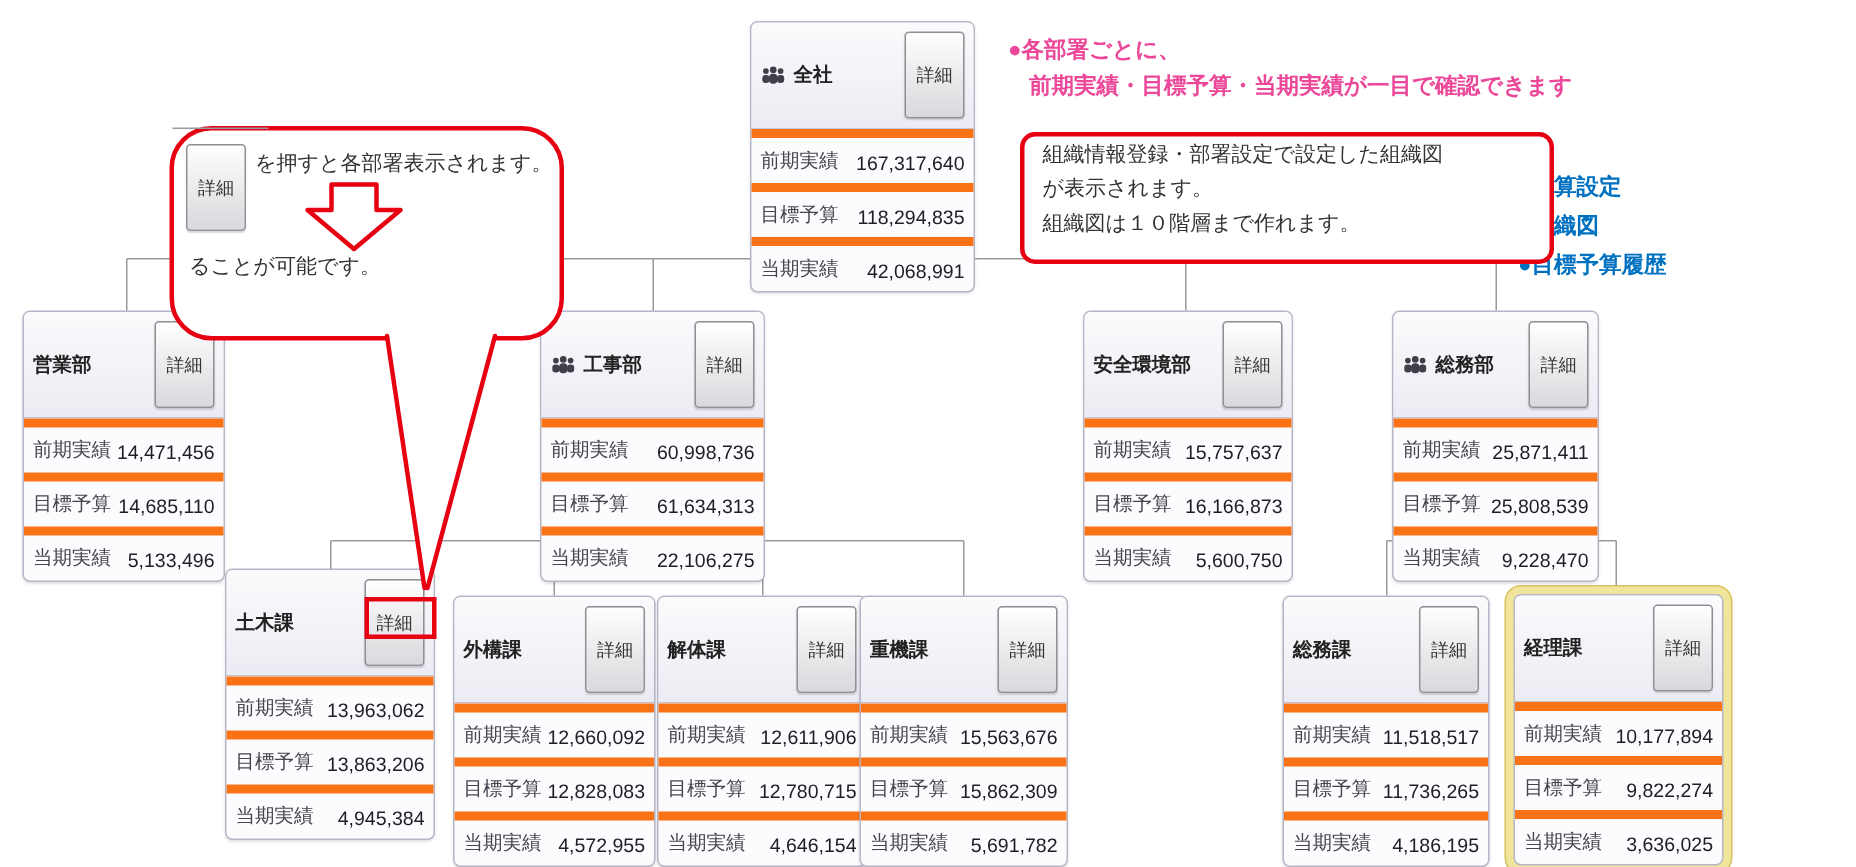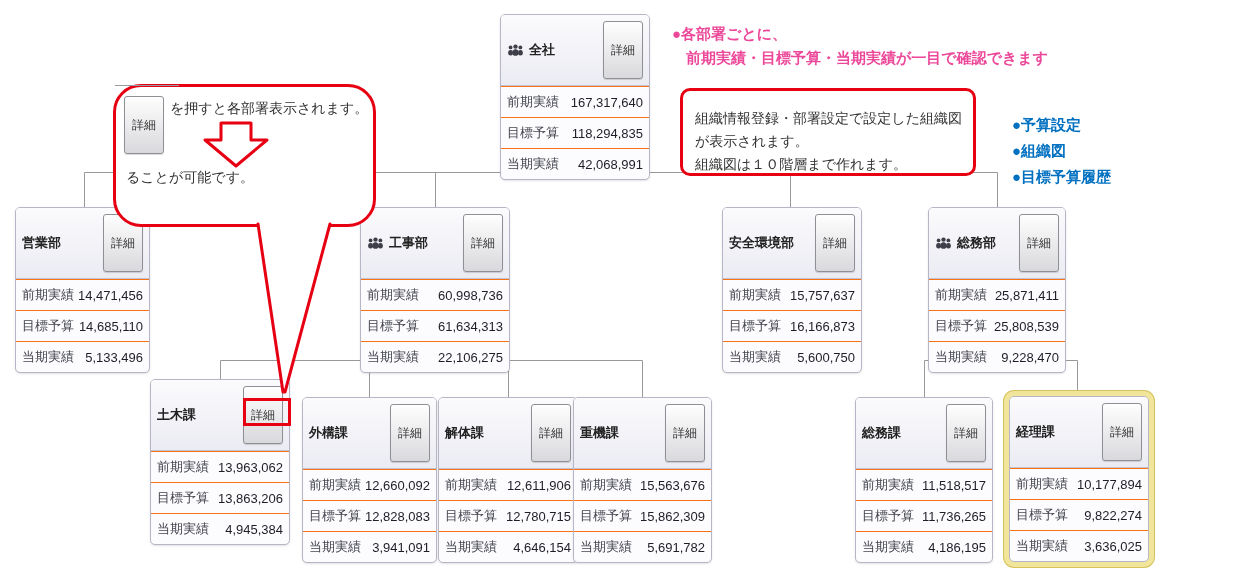--- a/index.html
+++ b/index.html
@@ -15,44 +15,44 @@
     border-radius:5px; box-shadow:0 1px 2px rgba(60,60,90,.15); font-size:13px; color:#222; }
   .card-header { display:flex; align-items:center; gap:5px; padding:6px 6px;
     background:linear-gradient(#fbfbfd,#ebebf3); border-bottom:1px solid #c3c3d2;
     border-radius:4px 4px 0 0; }
   .card-title { flex:1; font-weight:bold; color:#222; white-space:nowrap; }
   .card.has-icon .card-title { text-align:left; }
   .detail-btn { flex:0 0 auto; font-size:12px; line-height:1.2; padding:21px 7px;
     border:1px solid #8f8f96; border-radius:3px; color:#333;
     background:linear-gradient(#fefefe,#d9d9dd); box-shadow:0 1px 1px rgba(0,0,0,.15);
     font-family:inherit; cursor:pointer; }
-  .row { display:flex; justify-content:space-between; align-items:center;
-    padding:6px 6px; border-top:1px solid #f97316; white-space:nowrap; }
+  .row { display:flex; justify-content:space-between; align-items:flex-end;
+    padding:6px 6px; border-top:6px solid #f97316; white-space:nowrap; }
   .row:first-of-type { border-top:none; }
   .row-label { color:#454550; }
   .row-value { color:#1e1e28; }
   .people-icon { flex:0 0 auto; display:inline-flex; }
   .card.highlighted { box-shadow:0 0 0 5px #f1e49b, 0 0 0 6px #d6c35e; }
 
   
   .callout { position:absolute; left:113px; top:84px; width:263px; height:143px;
     background:#fff; border:3px solid #e60012; border-radius:28px; z-index:5; }
   .callout .mini-btn { position:absolute; left:8px; top:9px; }
   .callout-artifact { position:absolute; left:115px; top:85px; width:64px; height:1px;
     background:#9a9aa2; z-index:7; }
   .callout-text1 { position:absolute; left:54px; top:13px; font-size:14px; color:#333;
     white-space:nowrap; }
   .callout-arrow { position:absolute; left:79px; top:33px; }
   .callout-body { position:absolute; left:10px; top:79px; font-size:14px; color:#333;
     line-height:22px; white-space:nowrap; }
   .callout-tail { position:absolute; left:250px; top:216px; z-index:6; }
 
-  .infobox { position:absolute; left:680px; top:88px; width:296px; height:88px;
+  .infobox { position:absolute; left:680px; top:88px; width:356px; height:88px;
     background:#fff; border:3px solid #e60012; border-radius:10px; z-index:5;
-    padding:16px 12px; font-size:14px; color:#333; line-height:23px; white-space:nowrap; }
+    padding:0 12px; font-size:14px; color:#333; line-height:23px; white-space:nowrap; }
 
   .detail-highlight { position:absolute; left:243px; top:398px; width:48px; height:28px;
     border:3px solid #e60012; z-index:4; }
 
   .note-top { position:absolute; left:672px; top:22px; z-index:3; color:#ec4899;
     font-weight:bold; font-size:15px; line-height:24px; white-space:nowrap; }
   .note-top .indent { padding-left:14px; }
   .side-bullets { position:absolute; left:1012px; top:112px; z-index:3; color:#0070c0;
     font-weight:bold; font-size:15px; line-height:26px; white-space:nowrap; }
 </style>
@@ -219,21 +219,21 @@
     <div class="row">
         <span class="row-label">前期実績</span>
         <span class="row-value">12,660,092</span>
       </div>
     <div class="row">
         <span class="row-label">目標予算</span>
         <span class="row-value">12,828,083</span>
       </div>
     <div class="row">
         <span class="row-label">当期実績</span>
-        <span class="row-value">3,941,091</span>
+        <span class="row-value">4,572,955</span>
       </div>
   </div>
 
   <div class="card" style="left:438px;top:397px;width:140px">
     <div class="card-header">
       <span class="card-title">解体課</span>
       <button class="detail-btn">詳細</button>
     </div>
     <div class="row">
         <span class="row-label">前期実績</span>

